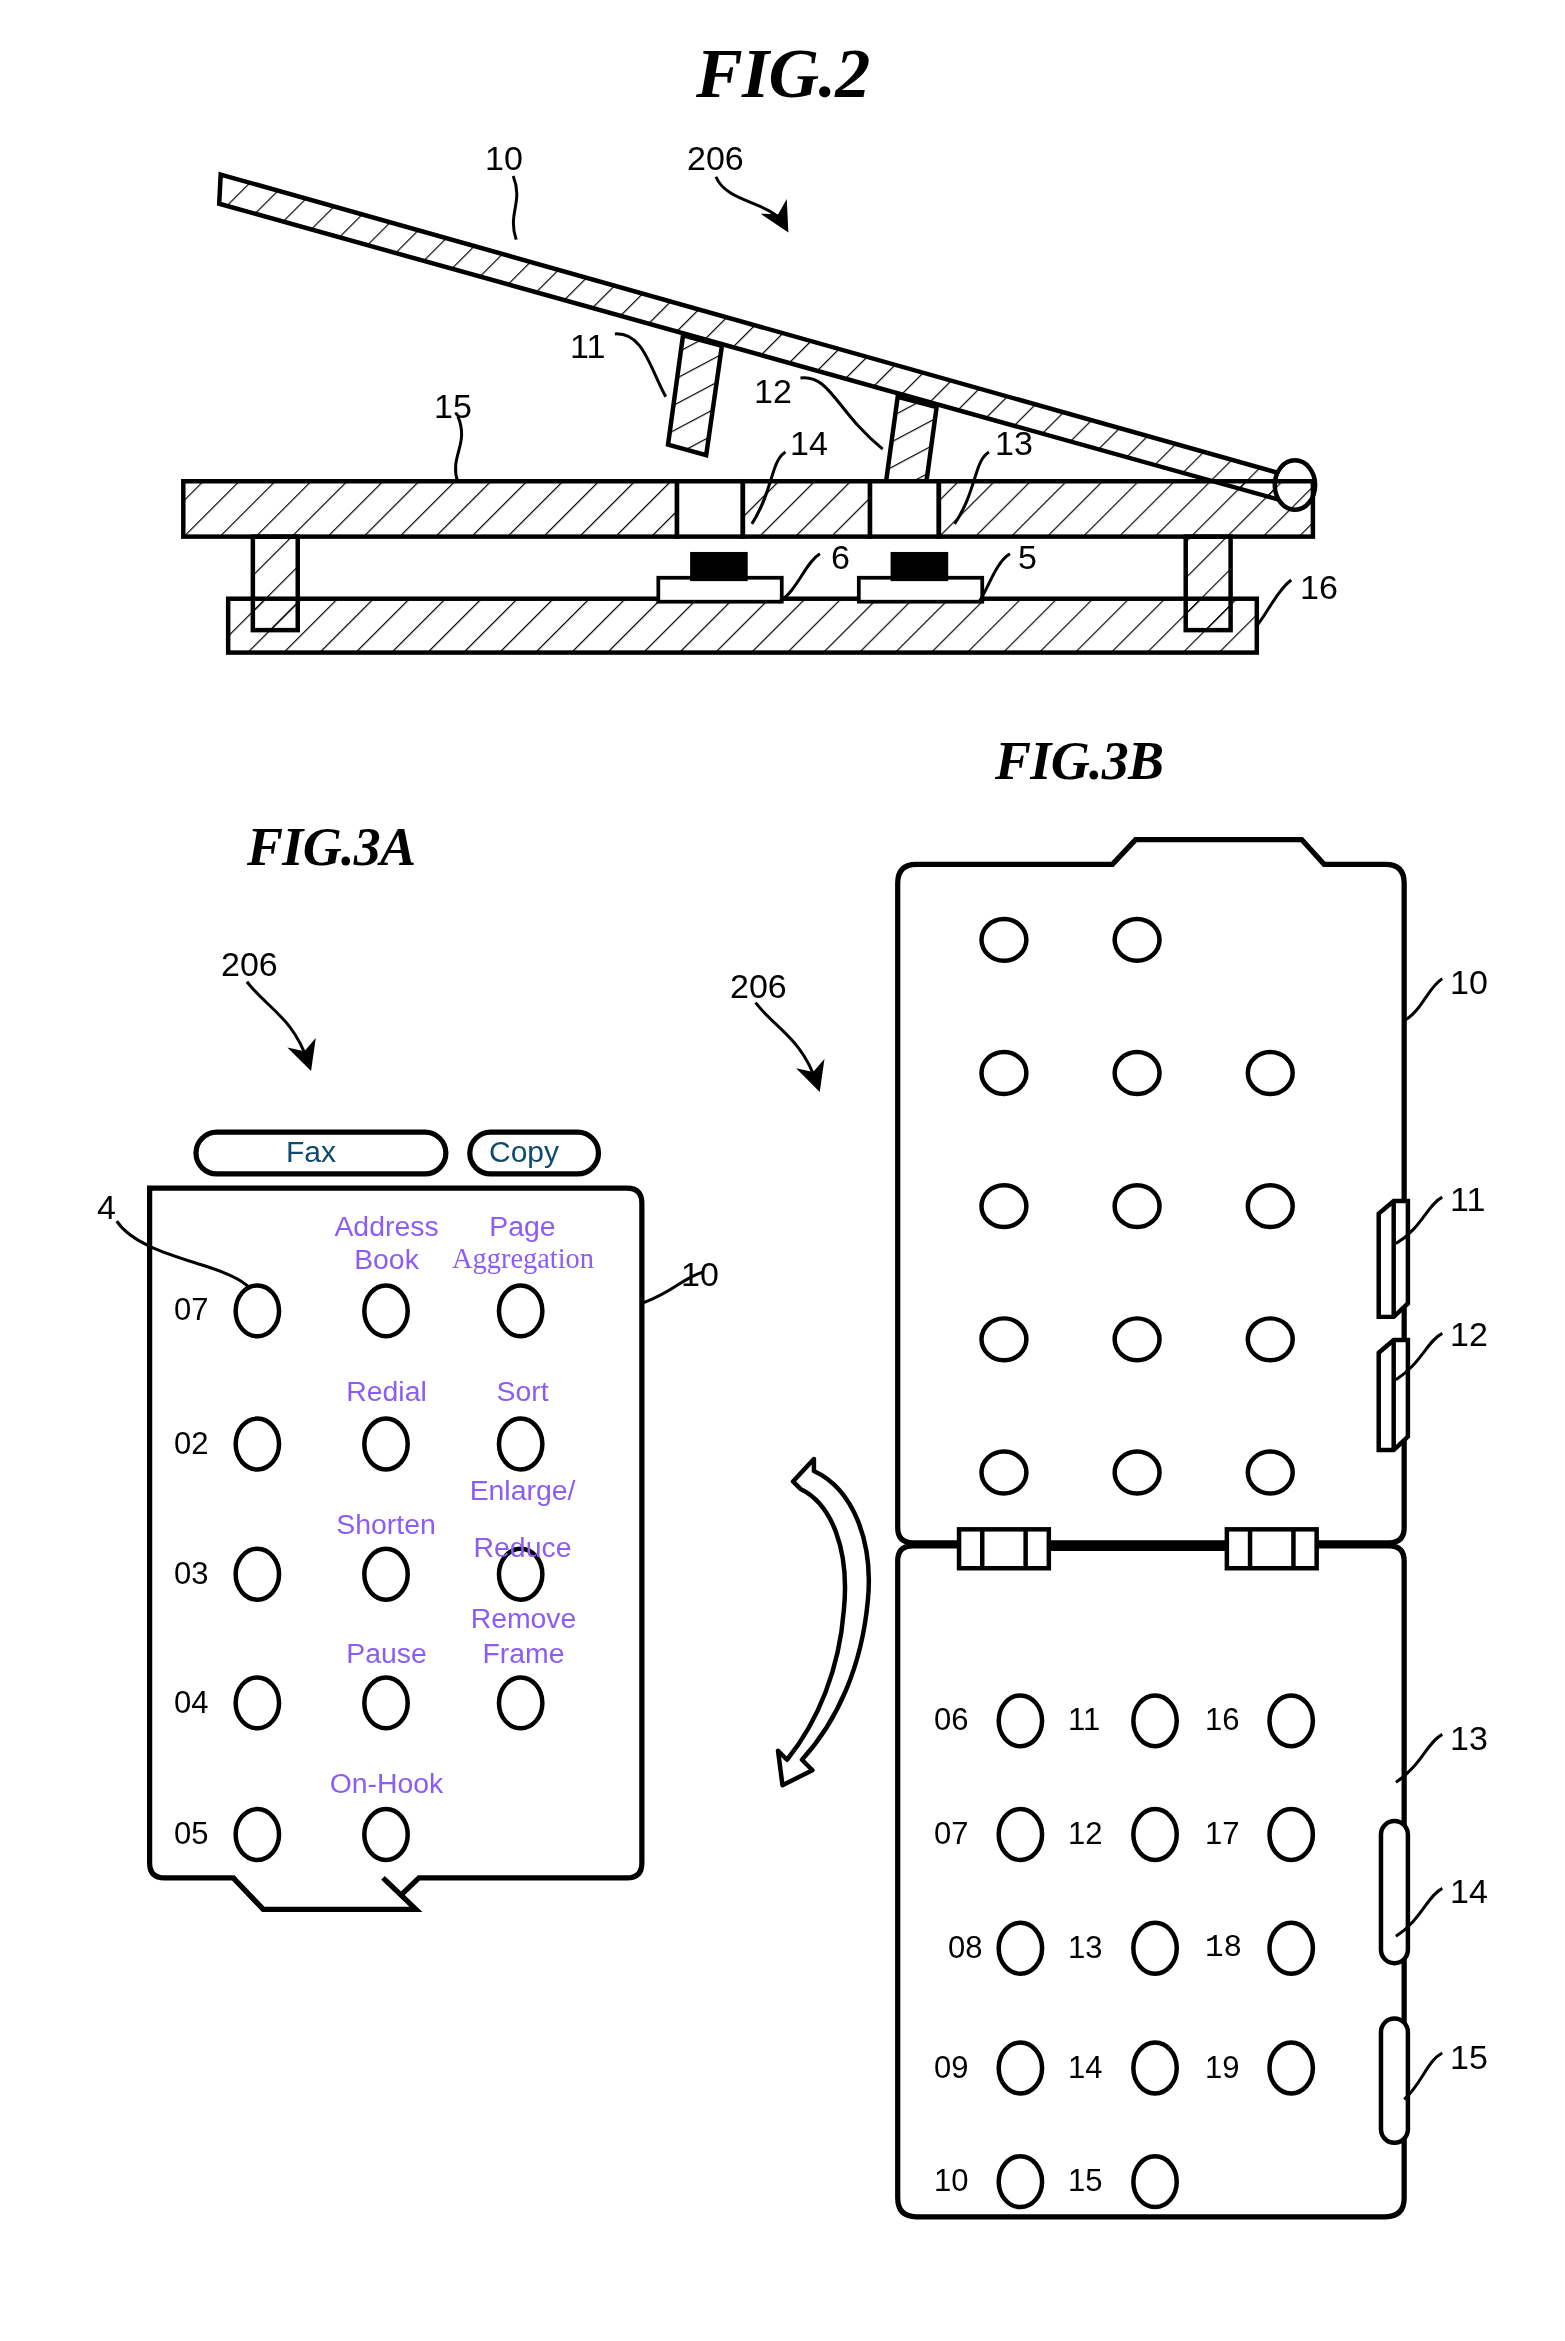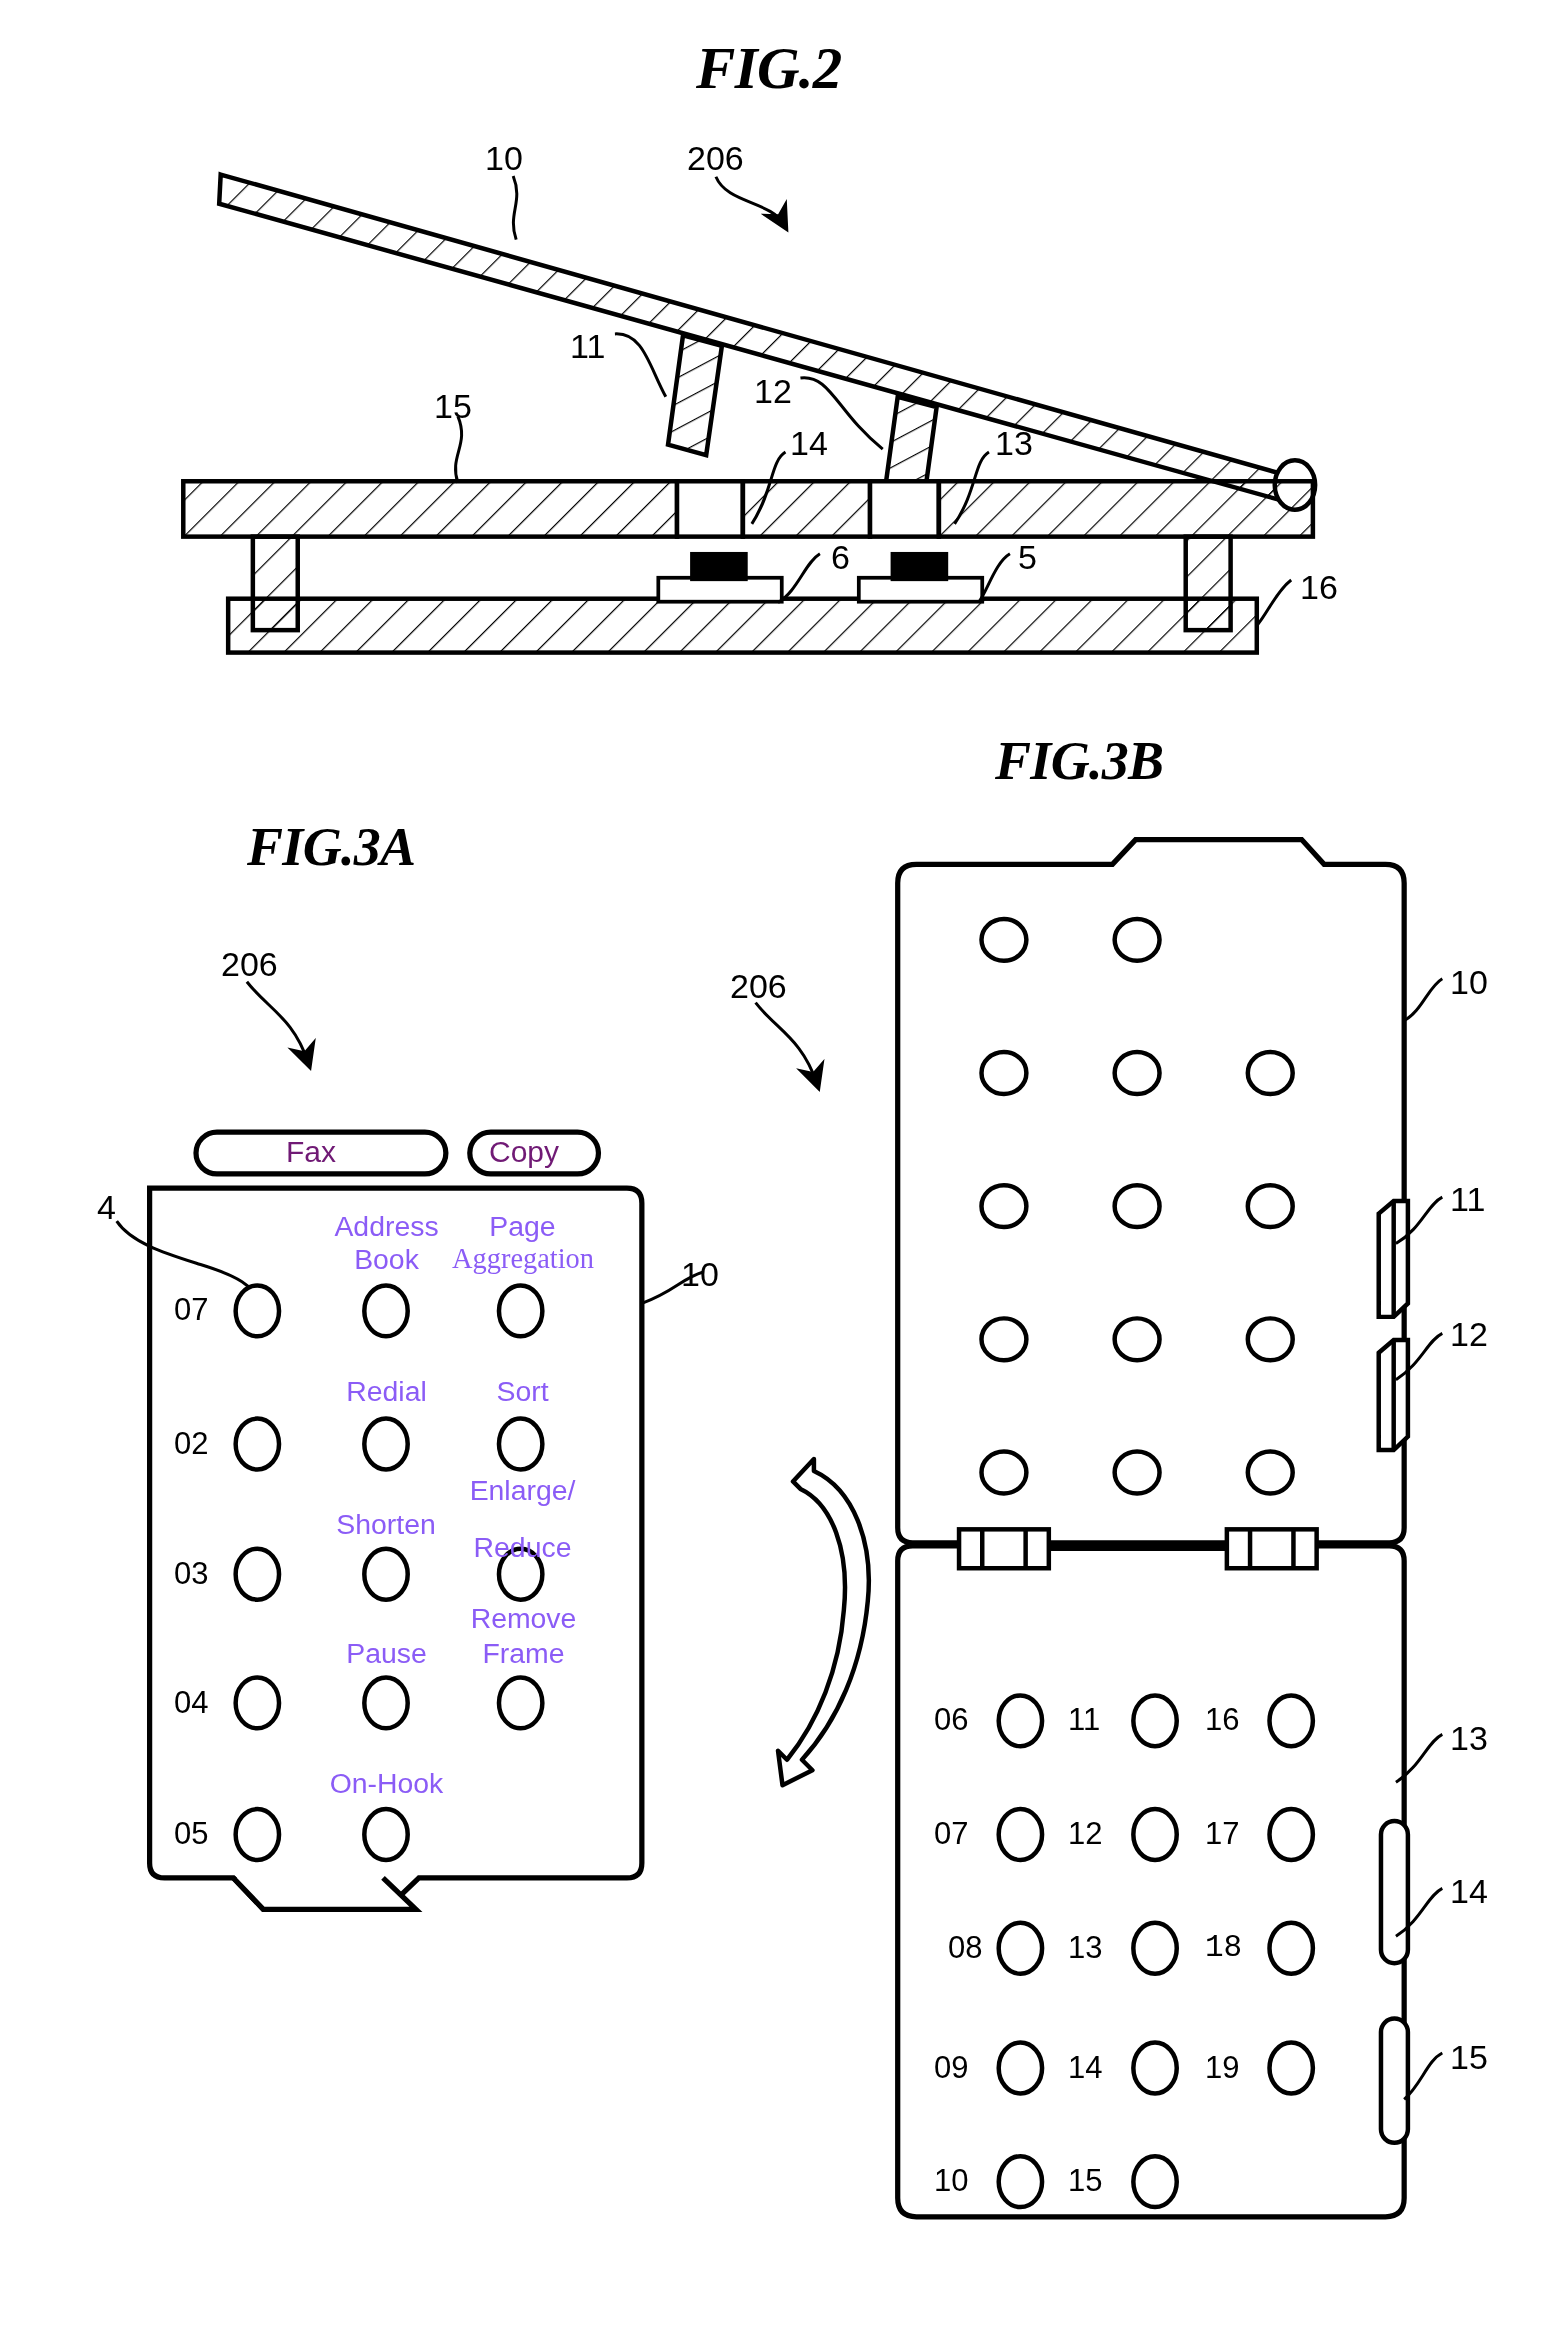--- a/index.html
+++ b/index.html
@@ -30,21 +30,21 @@
   }
   .fig-title {
     position: absolute;
     font-family: "Liberation Serif", serif;
     font-style: italic;
     font-weight: bold;
     color: #000;
     white-space: nowrap;
     letter-spacing: -0.7px;
   }
-  #fig2-title { left: 696px;  top: 34px;  font-size: 59px; text-align: right; }
+  #fig2-title { left: 696px;  top: 34px;  font-size: 70px; text-align: right; }
   #fig3a-title { left: 247px; top: 816px; font-size: 54px; }
   #fig3b-title { left: 995px; top: 730px; font-size: 54px; }
 
   .ref {
     position: absolute;
     font-family: "Liberation Sans", sans-serif;
     font-size: 34px;
     color: #000;
     white-space: nowrap;
     line-height: 1;
@@ -63,21 +63,21 @@
     font-family: "Liberation Sans", sans-serif;
     font-size: 31px;
     color: #000;
     white-space: nowrap;
     line-height: 1;
   }
   .tab-label {
     position: absolute;
     font-family: "Liberation Sans", sans-serif;
     font-size: 30px;
-    color: #701a75;
+    color: #0c4a6e;
     white-space: nowrap;
     line-height: 1;
   }
 </style>
 </head>
 <body>
 
 <div class="page">
 
   <svg class="sheet" viewBox="0 0 2092 3130">

